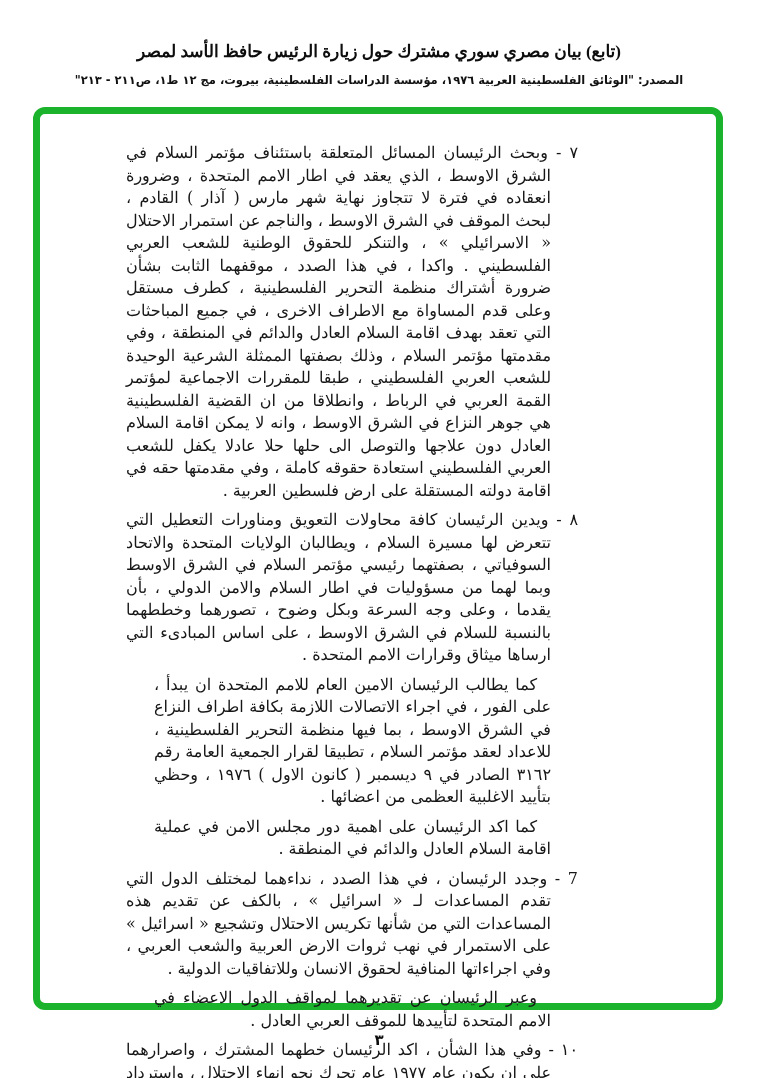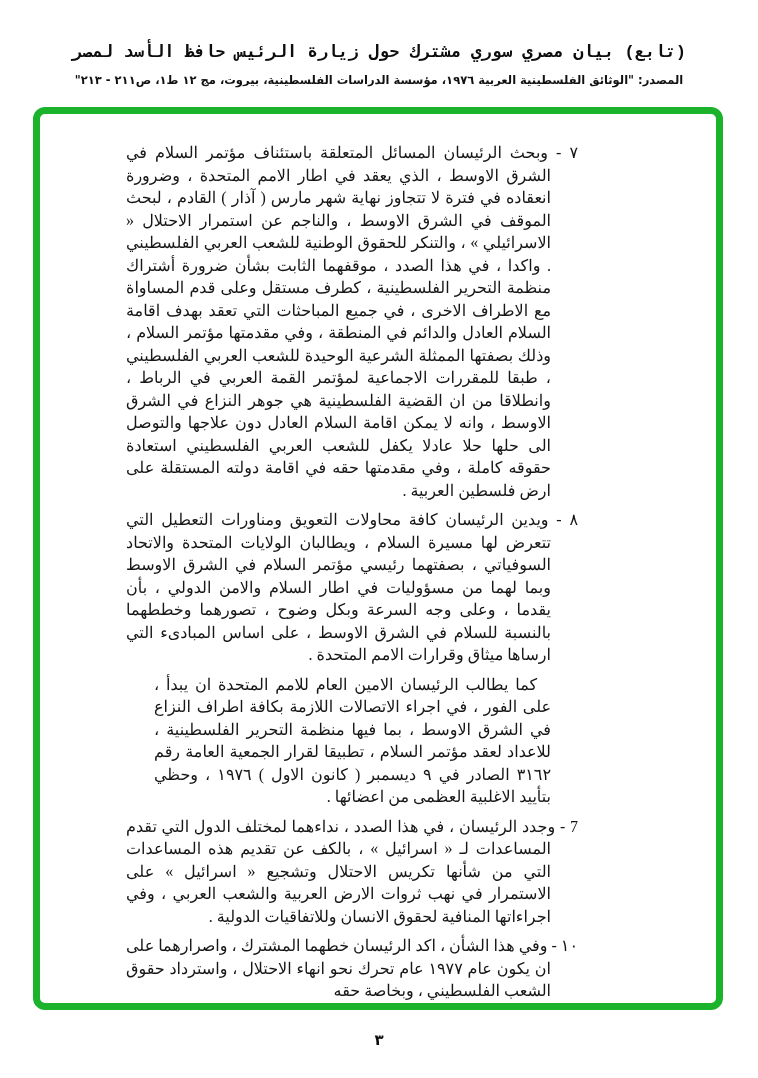--- a/index.html
+++ b/index.html
@@ -14,21 +14,21 @@
 
   .doc-title {
     position: absolute;
     top: 41px; left: 0; width: 100%;
     text-align: center;
     direction: rtl;
     font-size: 17px;
     font-weight: bold;
     color: #0d0d0d;
     letter-spacing: 0.2px;
-    font-family: Liberation Mono, monospace;
+    font-family: Liberation Serif, serif;
   }
   .doc-source {
     position: absolute;
     top: 73px; left: 0; width: 100%;
     text-align: center;
     direction: rtl;
     font-size: 11.5px;
     font-weight: bold;
     color: #111111;
     font-family: "DejaVu Sans", "Liberation Sans", sans-serif;
@@ -48,21 +48,21 @@
     position: absolute;
     left: 126px; top: 142px;
     width: 425px;
     direction: rtl;
     text-align: justify;
     font-size: 16px;
     line-height: 22.5px;
     color: #161616;
     font-family: "DejaVu Serif", "Liberation Serif", serif;
   }
-  .para { margin: 0 0 7px 0; padding: 0; font-family: Liberation Serif, serif; }
+  .para { margin: 0 0 7px 0; padding: 0; }
   
   .para.numbered { text-indent: -27px; }
   
   .para.indented { text-indent: 14px; margin-left: 28px; }
 
   .page-number {
     position: absolute;
     top: 1031px; left: 0; width: 100%;
     text-align: center;
     font-size: 15px;
@@ -79,19 +79,21 @@
   <div class="doc-title">(تابع) بيان مصري سوري مشترك حول زيارة الرئيس حافظ الأسد لمصر</div>
 
   <div class="doc-source">المصدر: "الوثائق الفلسطينية العربية ١٩٧٦، مؤسسة الدراسات الفلسطينية، بيروت، مج ١٢ ط١، ص٢١١ - ٢١٣"</div>
 
   <div class="green-frame"></div>
 
   <div class="doc-body">
       <p class="para numbered" dir="rtl">٧ - وبحث الرئيسان المسائل المتعلقة باستئناف مؤتمر السلام في الشرق الاوسط ، الذي يعقد في اطار الامم المتحدة ، وضرورة انعقاده في فترة لا تتجاوز نهاية شهر مارس ( آذار ) القادم ، لبحث الموقف في الشرق الاوسط ، والناجم عن استمرار الاحتلال « الاسرائيلي » ، والتنكر للحقوق الوطنية للشعب العربي الفلسطيني . واكدا ، في هذا الصدد ، موقفهما الثابت بشأن ضرورة أشتراك منظمة التحرير الفلسطينية ، كطرف مستقل وعلى قدم المساواة مع الاطراف الاخرى ، في جميع المباحثات التي تعقد بهدف اقامة السلام العادل والدائم في المنطقة ، وفي مقدمتها مؤتمر السلام ، وذلك بصفتها الممثلة الشرعية الوحيدة للشعب العربي الفلسطيني ، طبقا للمقررات الاجماعية لمؤتمر القمة العربي في الرباط ، وانطلاقا من ان القضية الفلسطينية هي جوهر النزاع في الشرق الاوسط ، وانه لا يمكن اقامة السلام العادل دون علاجها والتوصل الى حلها حلا عادلا يكفل للشعب العربي الفلسطيني استعادة حقوقه كاملة ، وفي مقدمتها حقه في اقامة دولته المستقلة على ارض فلسطين العربية .</p>
       <p class="para numbered" dir="rtl">٨ - ويدين الرئيسان كافة محاولات التعويق ومناورات التعطيل التي تتعرض لها مسيرة السلام ، ويطالبان الولايات المتحدة والاتحاد السوفياتي ، بصفتهما رئيسي مؤتمر السلام في الشرق الاوسط وبما لهما من مسؤوليات في اطار السلام والامن الدولي ، بأن يقدما ، وعلى وجه السرعة وبكل وضوح ، تصورهما وخططهما بالنسبة للسلام في الشرق الاوسط ، على اساس المبادىء التي ارساها ميثاق وقرارات الامم المتحدة .</p>
       <p class="para indented" dir="rtl">كما يطالب الرئيسان الامين العام للامم المتحدة ان يبدأ ، على الفور ، في اجراء الاتصالات اللازمة بكافة اطراف النزاع في الشرق الاوسط ، بما فيها منظمة التحرير الفلسطينية ، للاعداد لعقد مؤتمر السلام ، تطبيقا لقرار الجمعية العامة رقم ٣١٦٢ الصادر في ٩ ديسمبر ( كانون الاول ) ١٩٧٦ ، وحظي بتأييد الاغلبية العظمى من اعضائها .</p>
+      <p class="para indented" dir="rtl">كما اكد الرئيسان على اهمية دور مجلس الامن في عملية اقامة السلام العادل والدائم في المنطقة .</p>
       <p class="para numbered" dir="rtl">7 - وجدد الرئيسان ، في هذا الصدد ، نداءهما لمختلف الدول التي تقدم المساعدات لـ « اسرائيل » ، بالكف عن تقديم هذه المساعدات التي من شأنها تكريس الاحتلال وتشجيع « اسرائيل » على الاستمرار في نهب ثروات الارض العربية والشعب العربي ، وفي اجراءاتها المنافية لحقوق الانسان وللاتفاقيات الدولية .</p>
+      <p class="para indented" dir="rtl">وعبر الرئيسان عن تقديرهما لمواقف الدول الاعضاء في الامم المتحدة لتأييدها للموقف العربي العادل .</p>
       <p class="para numbered" dir="rtl">١٠ - وفي هذا الشأن ، اكد الرئيسان خطهما المشترك ، واصرارهما على ان يكون عام ١٩٧٧ عام تحرك نحو انهاء الاحتلال ، واسترداد حقوق الشعب الفلسطيني ، وبخاصة حقه</p>
     </div>
 
   <div class="page-number">٣</div>
 
 </div>
 
 </body></html>

